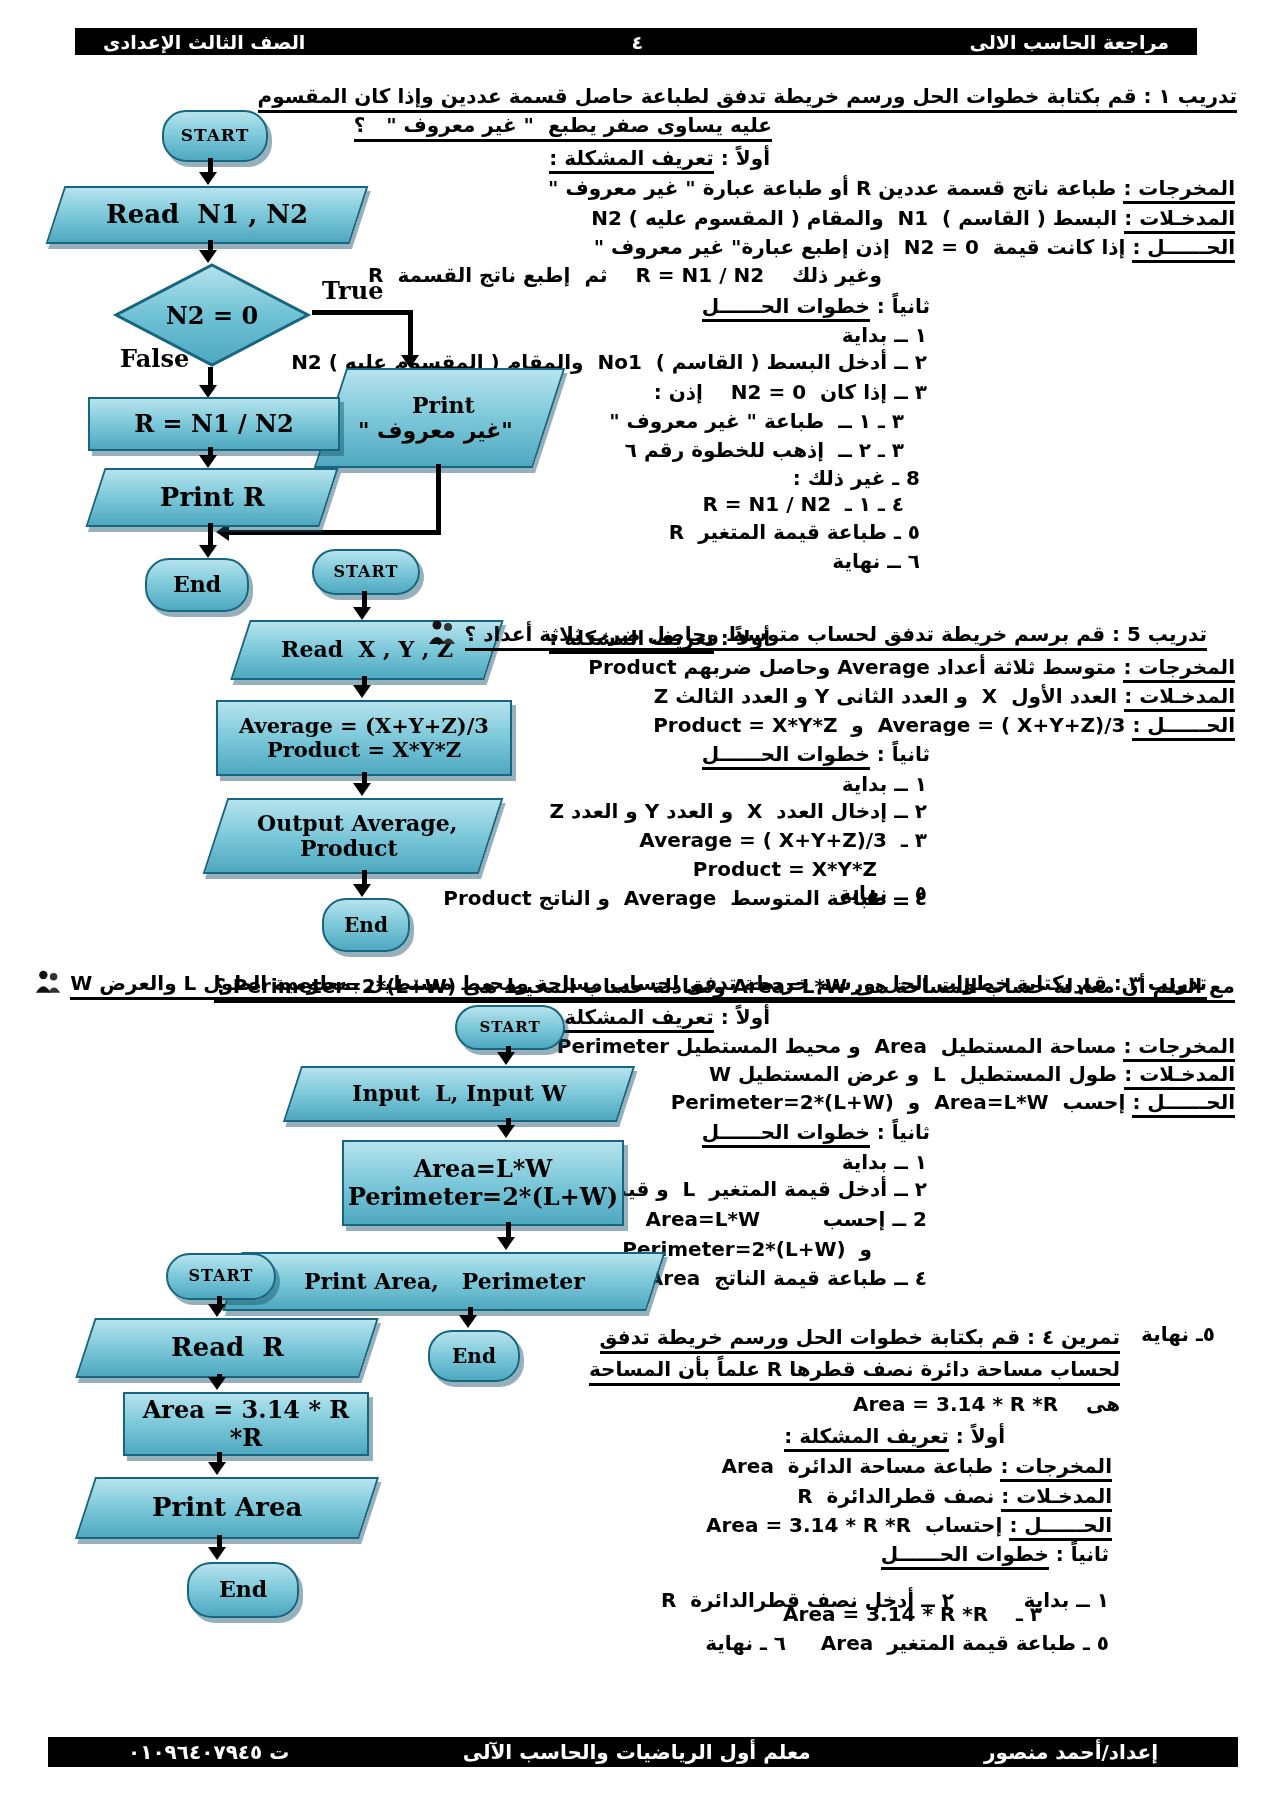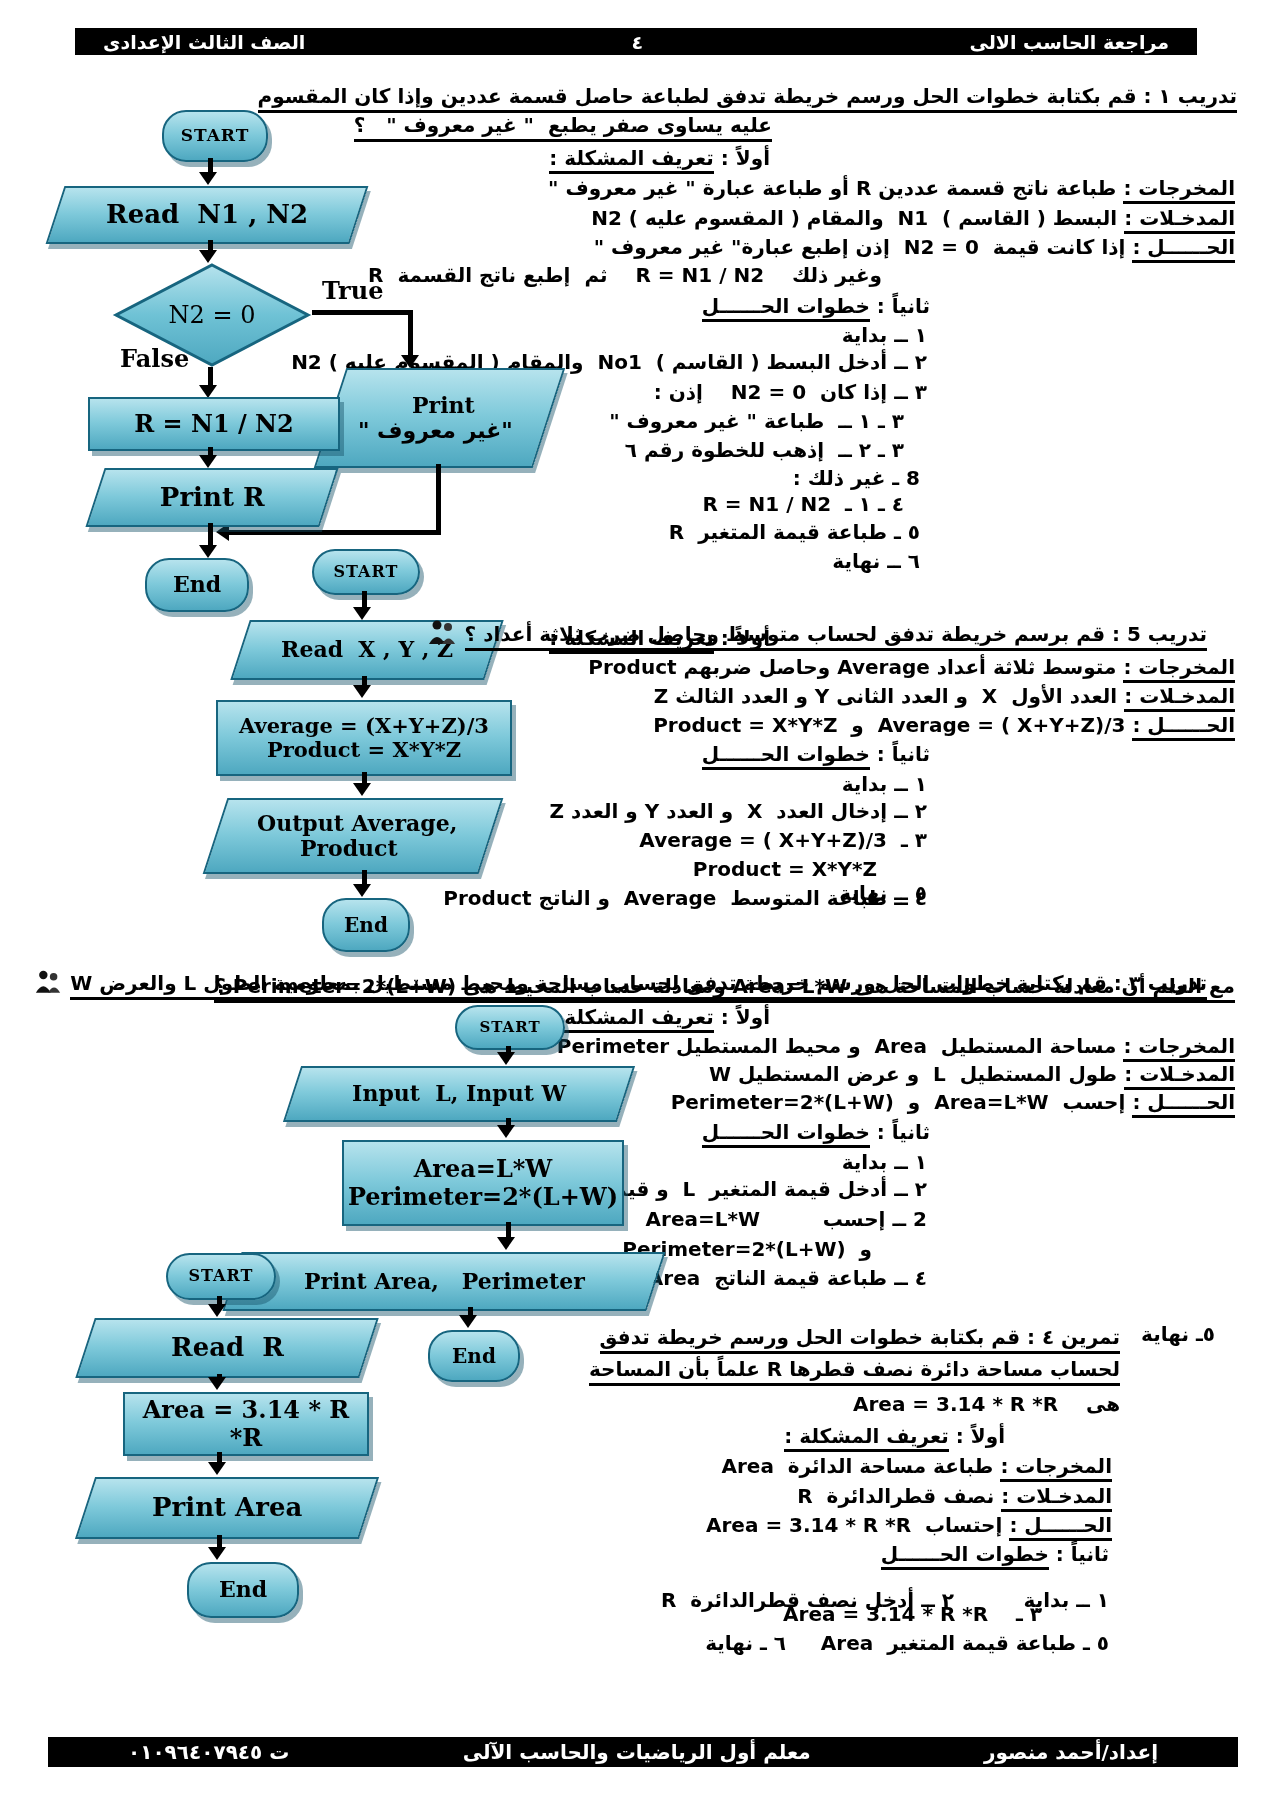--- a/index.html
+++ b/index.html
@@ -21,21 +21,21 @@
   .term{border-radius:24px;}
   .para{transform:skewX(-18deg);}
   .para > span{transform:skewX(18deg);display:block;white-space:pre;}
   .lineblk{position:absolute;background:#000;}
   .hd{position:absolute;width:0;height:0;}
   .hd.down{border-left:9px solid transparent;border-right:9px solid transparent;border-top:13px solid #000;}
   .hd.left{border-top:9px solid transparent;border-bottom:9px solid transparent;border-right:13px solid #000;}
   .flabel{position:absolute;font-family:"DejaVu Serif","DejaVu Sans",serif;font-weight:bold;font-size:24px;color:#000;}
   .dsvg{position:absolute;}
   .dlabel{position:absolute;display:flex;align-items:center;justify-content:center;
-          font-family:"DejaVu Serif","DejaVu Sans",serif;font-weight:normal;color:#000;}
+          font-family:"DejaVu Serif","DejaVu Sans",serif;font-weight:bold;color:#000;}
 </style>
 </head>
 <body>
 
 <div id="page">
 
   <div class="bar" style="left:75px;top:28px;width:1122px;height:27px;padding:0 28px;box-sizing:border-box;">
     <span>مراجعة الحاسب الالى</span>
     <span>٤</span>
     <span>الصف الثالث الإعدادى</span>

